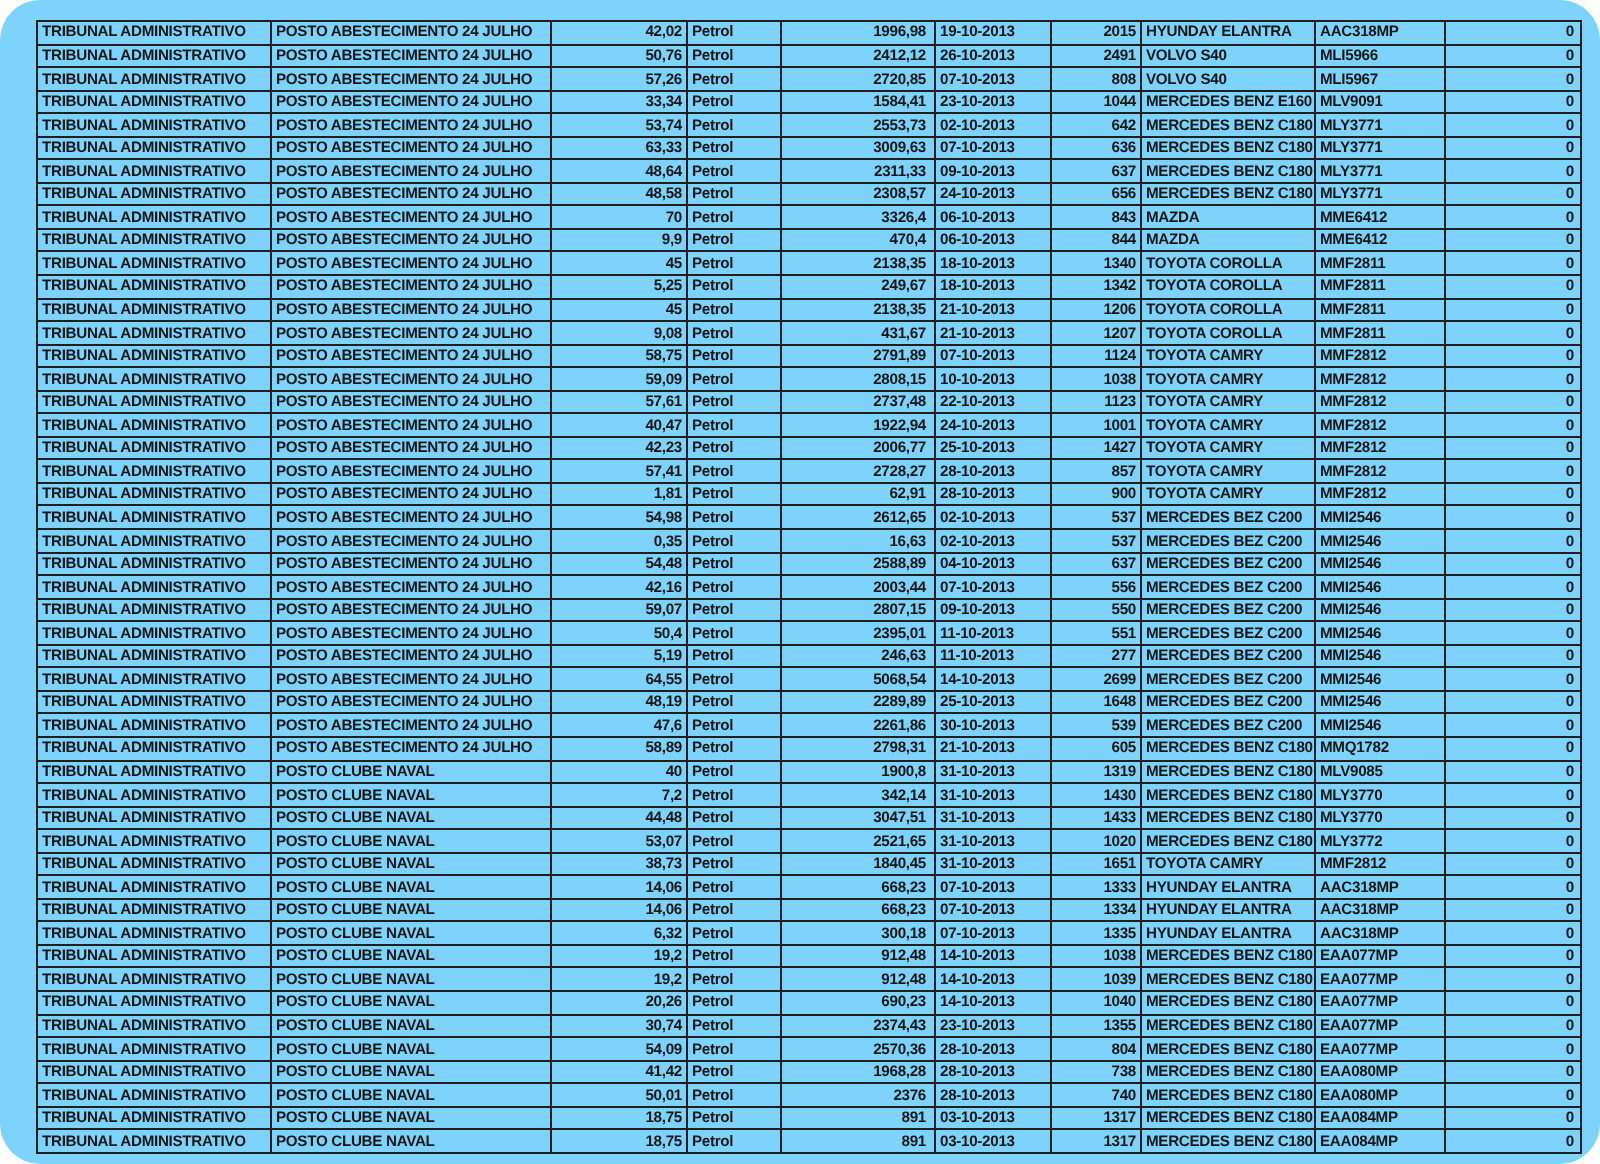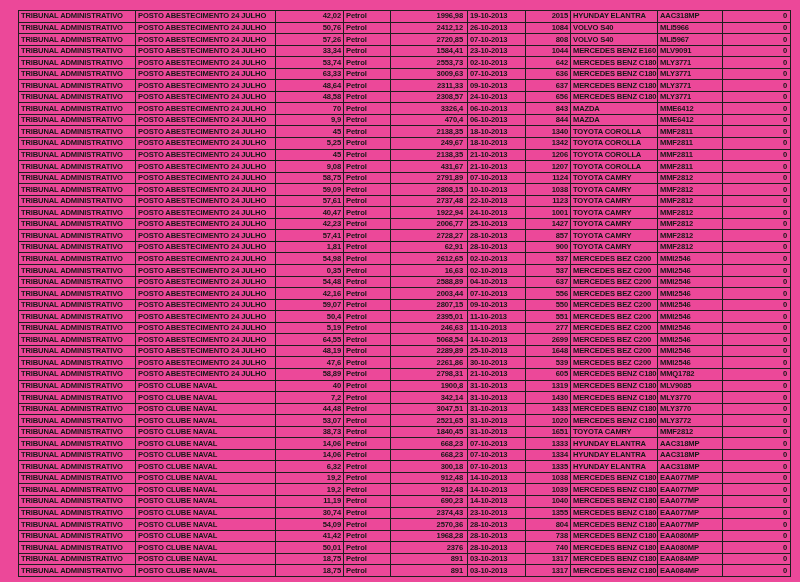--- a/index.html
+++ b/index.html
@@ -8,21 +8,22 @@
     width: 800px;
     height: 582px;
     background: #fdfdfc;
     overflow: hidden;
     font-family: "Liberation Sans", "DejaVu Sans", sans-serif;
   }
   #page {
     position: relative;
     width: 800px;
     height: 582px;
-    background: #ec4899;
+    background: #7dd3fc;
+    border-radius: 20px;
   }
   #scan-table {
     position: absolute;
     left: 18px;
     top: 10px;
     width: 772px;
     border-collapse: collapse;
     table-layout: fixed;
   }
   #scan-table td {
@@ -86,21 +87,21 @@
           <td>AAC318MP</td>
           <td>0</td>
         </tr>
         <tr>
           <td>TRIBUNAL ADMINISTRATIVO</td>
           <td>POSTO ABESTECIMENTO 24 JULHO</td>
           <td>50,76</td>
           <td>Petrol</td>
           <td>2412,12</td>
           <td>26-10-2013</td>
-          <td>1084</td>
+          <td>2491</td>
           <td>VOLVO S40</td>
           <td>MLI5966</td>
           <td>0</td>
         </tr>
         <tr>
           <td>TRIBUNAL ADMINISTRATIVO</td>
           <td>POSTO ABESTECIMENTO 24 JULHO</td>
           <td>57,26</td>
           <td>Petrol</td>
           <td>2720,85</td>
@@ -574,21 +575,21 @@
           <td>912,48</td>
           <td>14-10-2013</td>
           <td>1039</td>
           <td>MERCEDES BENZ C180 C</td>
           <td>EAA077MP</td>
           <td>0</td>
         </tr>
         <tr>
           <td>TRIBUNAL ADMINISTRATIVO</td>
           <td>POSTO CLUBE NAVAL</td>
-          <td>11,19</td>
+          <td>20,26</td>
           <td>Petrol</td>
           <td>690,23</td>
           <td>14-10-2013</td>
           <td>1040</td>
           <td>MERCEDES BENZ C180 C</td>
           <td>EAA077MP</td>
           <td>0</td>
         </tr>
         <tr>
           <td>TRIBUNAL ADMINISTRATIVO</td>

